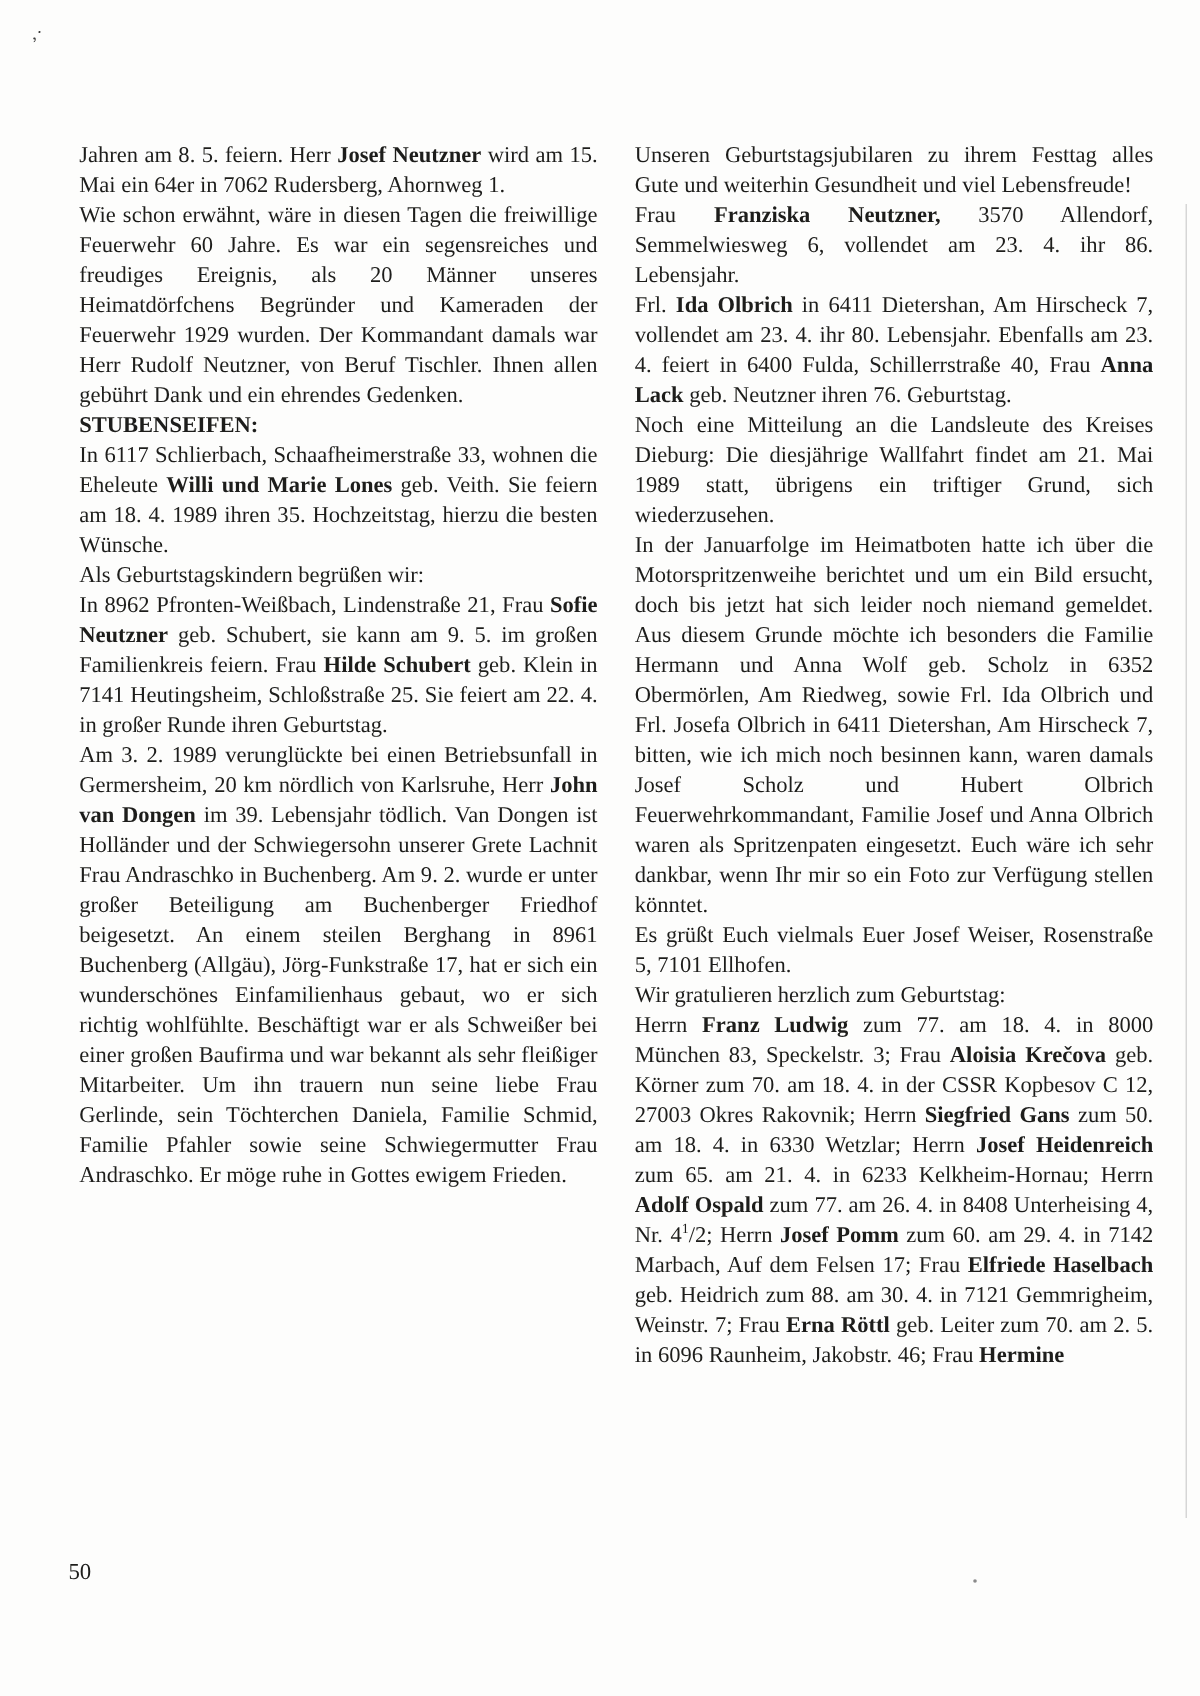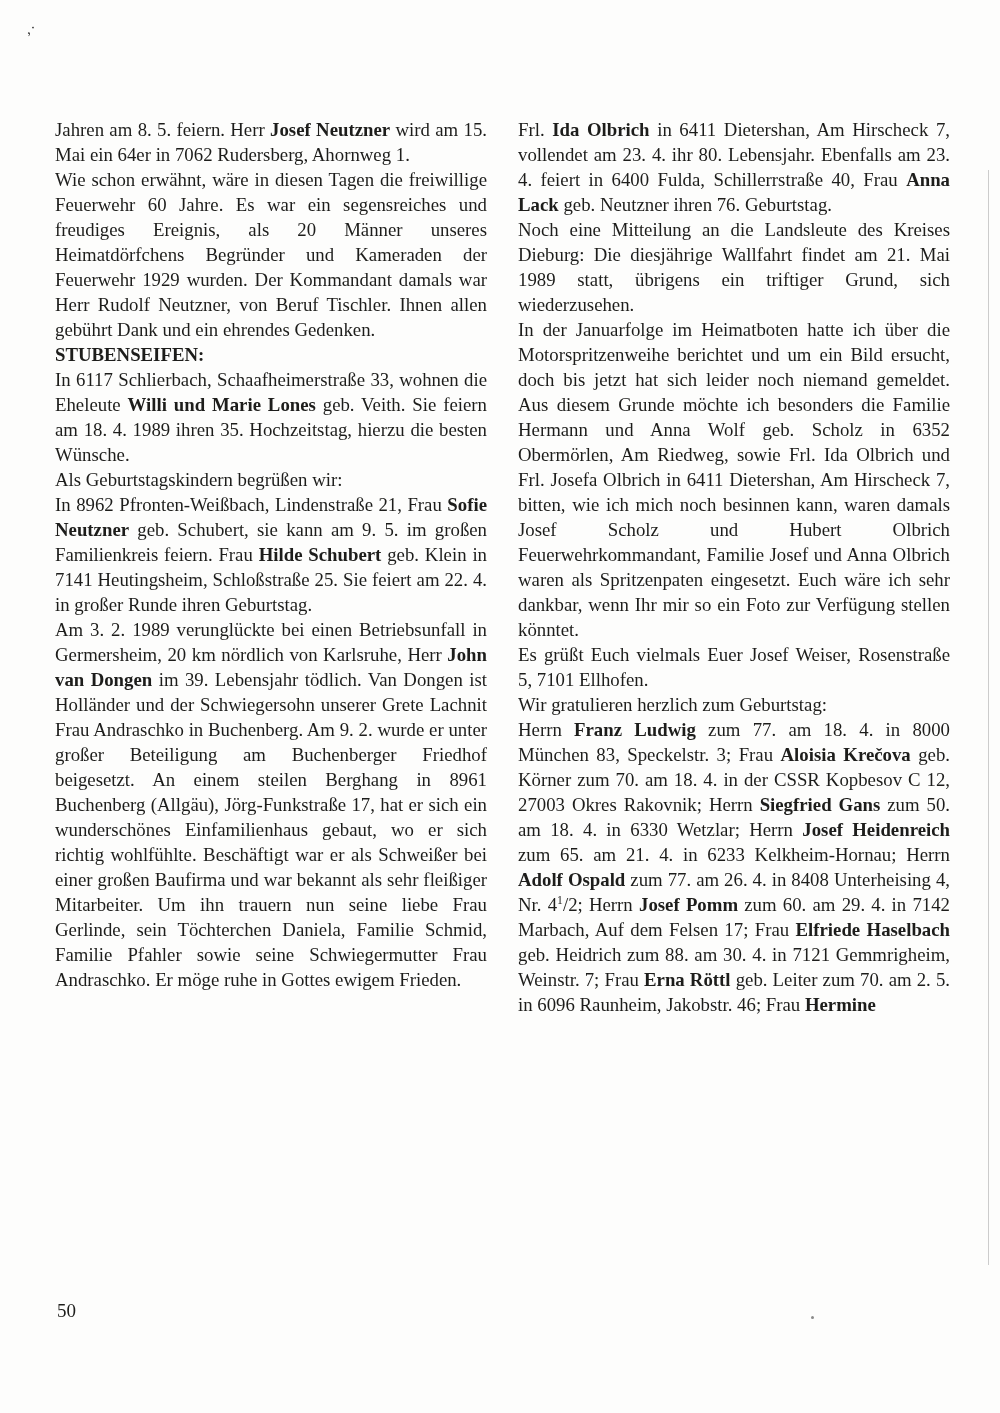--- a/index.html
+++ b/index.html
@@ -4,21 +4,21 @@
 <style>
   :root { --ink:#1d1d1b; --paper:#fdfdfc; }
   html,body { margin:0; padding:0; background:var(--paper); }
   .page {
     position:relative; width:1000px; height:1413px;
     background:var(--paper); color:var(--ink);
     font-family:"Liberation Serif", serif;
     overflow:hidden;
   }
   .columns {
-    position:absolute; top:117px; left:55px;
+    position:absolute; top:117px; left:66px;
     display:flex; gap:31px;
   }
   .col {
     width:432px;
     font-size:18.8px; line-height:25px;
     text-align:justify;
     hyphens:auto; -webkit-hyphens:auto;
   }
   .para { margin:0; }
   .para.gap { }
@@ -54,20 +54,22 @@
     <div class="col">
         <p class="para"><span>Jahren am 8. 5. feiern. Herr </span><span class="b">Josef Neutzner</span><span> wird am 15. Mai ein 64er in 7062 Rudersberg, Ahornweg 1.</span></p>
         <p class="para gap"><span>Wie schon erwähnt, wäre in diesen Tagen die freiwillige Feuerwehr 60 Jahre. Es war ein segensreiches und freudiges Ereignis, als 20 Männer unseres Heimatdörfchens Begründer und Kameraden der Feuerwehr 1929 wurden. Der Kommandant damals war Herr Rudolf Neutzner, von Beruf Tischler. Ihnen allen gebührt Dank und ein ehrendes Gedenken.</span></p>
         <p class="para gap heading"><span class="b">STUBENSEIFEN:</span></p>
         <p class="para"><span>In 6117 Schlierbach, Schaafheimerstraße 33, wohnen die Eheleute </span><span class="b">Willi und Marie Lones</span><span> geb. Veith. Sie feiern am 18. 4. 1989 ihren 35. Hochzeitstag, hierzu die besten Wünsche.</span></p>
         <p class="para gap"><span>Als Geburtstagskindern begrüßen wir:</span></p>
         <p class="para"><span>In 8962 Pfronten-Weißbach, Lindenstraße 21, Frau </span><span class="b">Sofie Neutzner</span><span> geb. Schubert, sie kann am 9. 5. im großen Familienkreis feiern. Frau </span><span class="b">Hilde Schubert</span><span> geb. Klein in 7141 Heutingsheim, Schloßstraße 25. Sie feiert am 22. 4. in großer Runde ihren Geburtstag.</span></p>
         <p class="para"><span>Am 3. 2. 1989 verunglückte bei einen Betriebsunfall in Germersheim, 20 km nördlich von Karlsruhe, Herr </span><span class="b">John van Dongen</span><span> im 39. Lebensjahr tödlich. Van Dongen ist Holländer und der Schwiegersohn unserer Grete Lachnit Frau Andraschko in Buchenberg. Am 9. 2. wurde er unter großer Beteiligung am Buchenberger Friedhof beigesetzt. An einem steilen Berghang in 8961 Buchenberg (Allgäu), Jörg-Funkstraße 17, hat er sich ein wunderschönes Einfamilienhaus gebaut, wo er sich richtig wohlfühlte. Beschäftigt war er als Schweißer bei einer großen Baufirma und war bekannt als sehr fleißiger Mitarbeiter. Um ihn trauern nun seine liebe Frau Gerlinde, sein Töchterchen Daniela, Familie Schmid, Familie Pfahler sowie seine Schwiegermutter Frau Andraschko. Er möge ruhe in Gottes ewigem Frieden.</span></p>
       </div>
     <div class="col">
+        <p class="para"><span>Unseren Geburtstagsjubilaren zu ihrem Festtag alles Gute und weiterhin Gesundheit und viel Lebensfreude!</span></p>
+        <p class="para"><span>Frau </span><span class="b">Franziska Neutzner,</span><span> 3570 Allendorf, Semmelwiesweg 6, vollendet am 23. 4. ihr 86. Lebensjahr.</span></p>
         <p class="para"><span>Frl. </span><span class="b">Ida Olbrich</span><span> in 6411 Dietershan, Am Hirscheck 7, vollendet am 23. 4. ihr 80. Lebensjahr. Ebenfalls am 23. 4. feiert in 6400 Fulda, Schillerrstraße 40, Frau </span><span class="b">Anna Lack</span><span> geb. Neutzner ihren 76. Geburtstag.</span></p>
         <p class="para gap"><span>Noch eine Mitteilung an die Landsleute des Kreises Dieburg: Die diesjährige Wallfahrt findet am 21. Mai 1989 statt, übrigens ein triftiger Grund, sich wiederzusehen.</span></p>
         <p class="para gap"><span>In der Januarfolge im Heimatboten hatte ich über die Motorspritzenweihe berichtet und um ein Bild ersucht, doch bis jetzt hat sich leider noch niemand gemeldet. Aus diesem Grunde möchte ich besonders die Familie Hermann und Anna Wolf geb. Scholz in 6352 Obermörlen, Am Riedweg, sowie Frl. Ida Olbrich und Frl. Josefa Olbrich in 6411 Dietershan, Am Hirscheck 7, bitten, wie ich mich noch besinnen kann, waren damals Josef Scholz und Hubert Olbrich Feuerwehrkommandant, Familie Josef und Anna Olbrich waren als Spritzenpaten eingesetzt. Euch wäre ich sehr dankbar, wenn Ihr mir so ein Foto zur Verfügung stellen könntet.</span></p>
         <p class="para"><span>Es grüßt Euch vielmals Euer Josef Weiser, Rosenstraße 5, 7101 Ellhofen.</span></p>
         <p class="para"><span>Wir gratulieren herzlich zum Geburtstag:</span></p>
         <p class="para"><span>Herrn </span><span class="b">Franz Ludwig</span><span> zum 77. am 18. 4. in 8000 München 83, Speckelstr. 3; Frau </span><span class="b">Aloisia Krečova</span><span> geb. Körner zum 70. am 18. 4. in der CSSR Kopbesov C 12, 27003 Okres Rakovnik; Herrn </span><span class="b">Siegfried Gans</span><span> zum 50. am 18. 4. in 6330 Wetzlar; Herrn </span><span class="b">Josef Heidenreich</span><span> zum 65. am 21. 4. in 6233 Kelkheim-Hornau; Herrn </span><span class="b">Adolf Ospald</span><span> zum 77. am 26. 4. in 8408 Unterheising 4, Nr. 4</span><sup>1</sup><span>/2; Herrn </span><span class="b">Josef Pomm</span><span> zum 60. am 29. 4. in 7142 Marbach, Auf dem Felsen 17; Frau </span><span class="b">Elfriede Haselbach</span><span> geb. Heidrich zum 88. am 30. 4. in 7121 Gemmrigheim, Weinstr. 7; Frau </span><span class="b">Erna Röttl</span><span> geb. Leiter zum 70. am 2. 5. in 6096 Raunheim, Jakobstr. 46; Frau </span><span class="b">Hermine</span></p>
       </div>
   </div>
   <div class="page-number">50</div>
   <div class="edge-line"></div>

